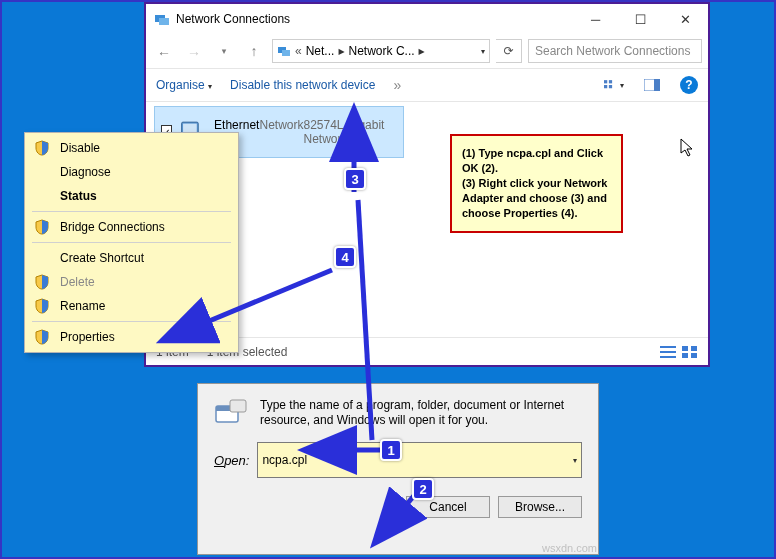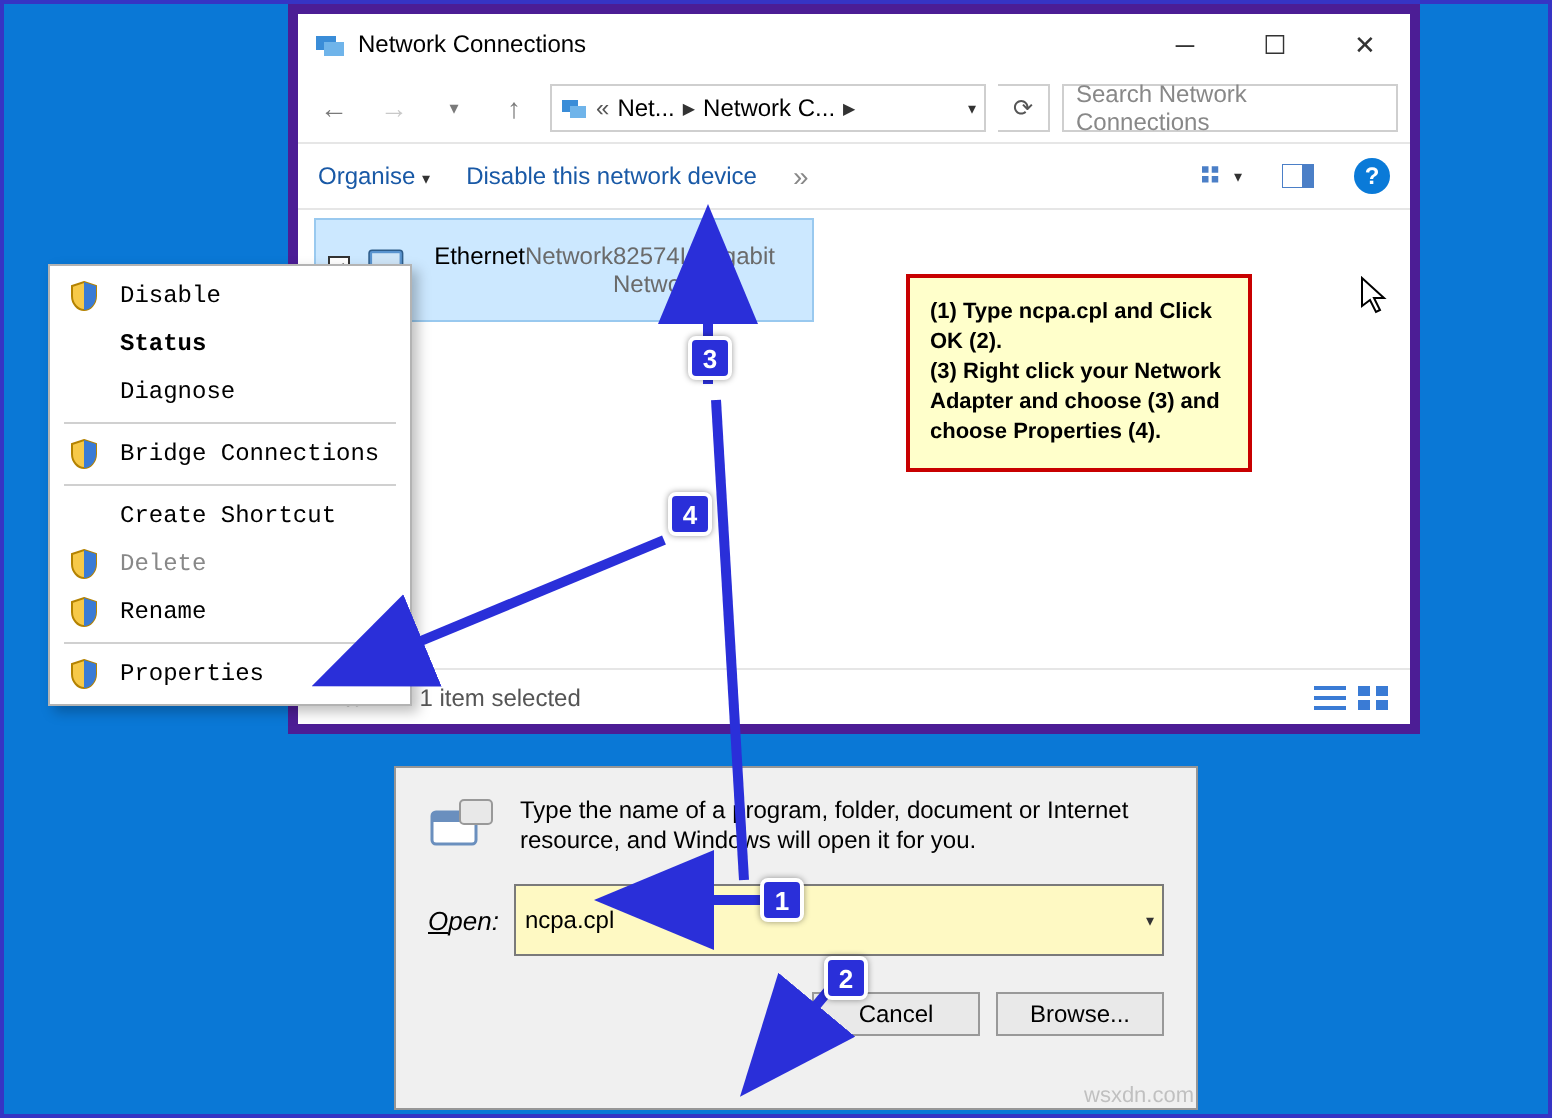--- a/index.html
+++ b/index.html
@@ -15,21 +15,21 @@
     overflow: hidden;
     border: 2px solid #3634c4;
   }
   
   
   .explorer {
     position: absolute;
     left: 142px; top: 0;
     width: 566px; height: 365px;
     background: #fff;
-    border: 5px solid #4c1d95;
+    border: 2px solid #4c1d95;
   }
   .titlebar {
     height: 30px;
     display: flex; align-items: center;
     padding-left: 8px;
   }
   .titlebar .icon { width: 16px; height: 16px; margin-right: 6px; }
   .titlebar .title { flex: 1; font-size: 12px; }
   .winbtns { display: flex; height: 100%; }
   .winbtn { width: 45px; display: flex; align-items: center; justify-content: center; font-size: 13px; color:#333; }
@@ -123,26 +123,25 @@
     padding: 0 10px;
     gap: 18px;
     color:#555;
   }
   .view-ics { margin-left:auto; display:flex; gap:6px; color:#3a7bd5; }
   
   
   .ctx-menu {
     position:absolute;
     left:22px; top:130px;
-    width:182px;
-    background:#ffffff;
+    width:215px;
+    background:#fef9c3;
     border:1px solid #b3b3b3;
     box-shadow: 3px 3px 6px rgba(0,0,0,.25);
     padding:3px;
-    font-family:Liberation Mono, monospace;
   }
   .ctx-item {
     height:24px;
     display:flex; align-items:center;
     padding-left:32px;
     position:relative;
     font-size:12px;
   }
   .ctx-item.bold { font-weight:bold; }
   .ctx-sep { height:1px; background:#d0d0d0; margin:3px 4px; }
@@ -328,25 +327,25 @@
 </div>
 
 <div class="ctx-menu">
   <div class="ctx-item">
     <svg class="shield" viewBox="0 0 16 16">
         <path d="M8 1 L14 3 V8 C14 12 11 15 8 15 C5 15 2 12 2 8 V3 Z" fill="#f7c948" stroke="#b48200"></path>
         <path d="M8 1 L14 3 V8 C14 12 11 15 8 15 Z" fill="#3a7bd5"></path>
       </svg>
     <span>Disable</span>
   </div>
+  <div class="ctx-item">
+      <span>Diagnose</span>
+    </div>
   <div class="ctx-item bold">
       <span>Status</span>
-    </div>
-  <div class="ctx-item">
-      <span>Diagnose</span>
     </div>
   <div class="ctx-sep"></div>
   <div class="ctx-item">
     <svg class="shield" viewBox="0 0 16 16">
         <path d="M8 1 L14 3 V8 C14 12 11 15 8 15 C5 15 2 12 2 8 V3 Z" fill="#f7c948" stroke="#b48200"></path>
         <path d="M8 1 L14 3 V8 C14 12 11 15 8 15 Z" fill="#3a7bd5"></path>
       </svg>
     <span>Bridge Connections</span>
   </div>
   <div class="ctx-sep"></div>

